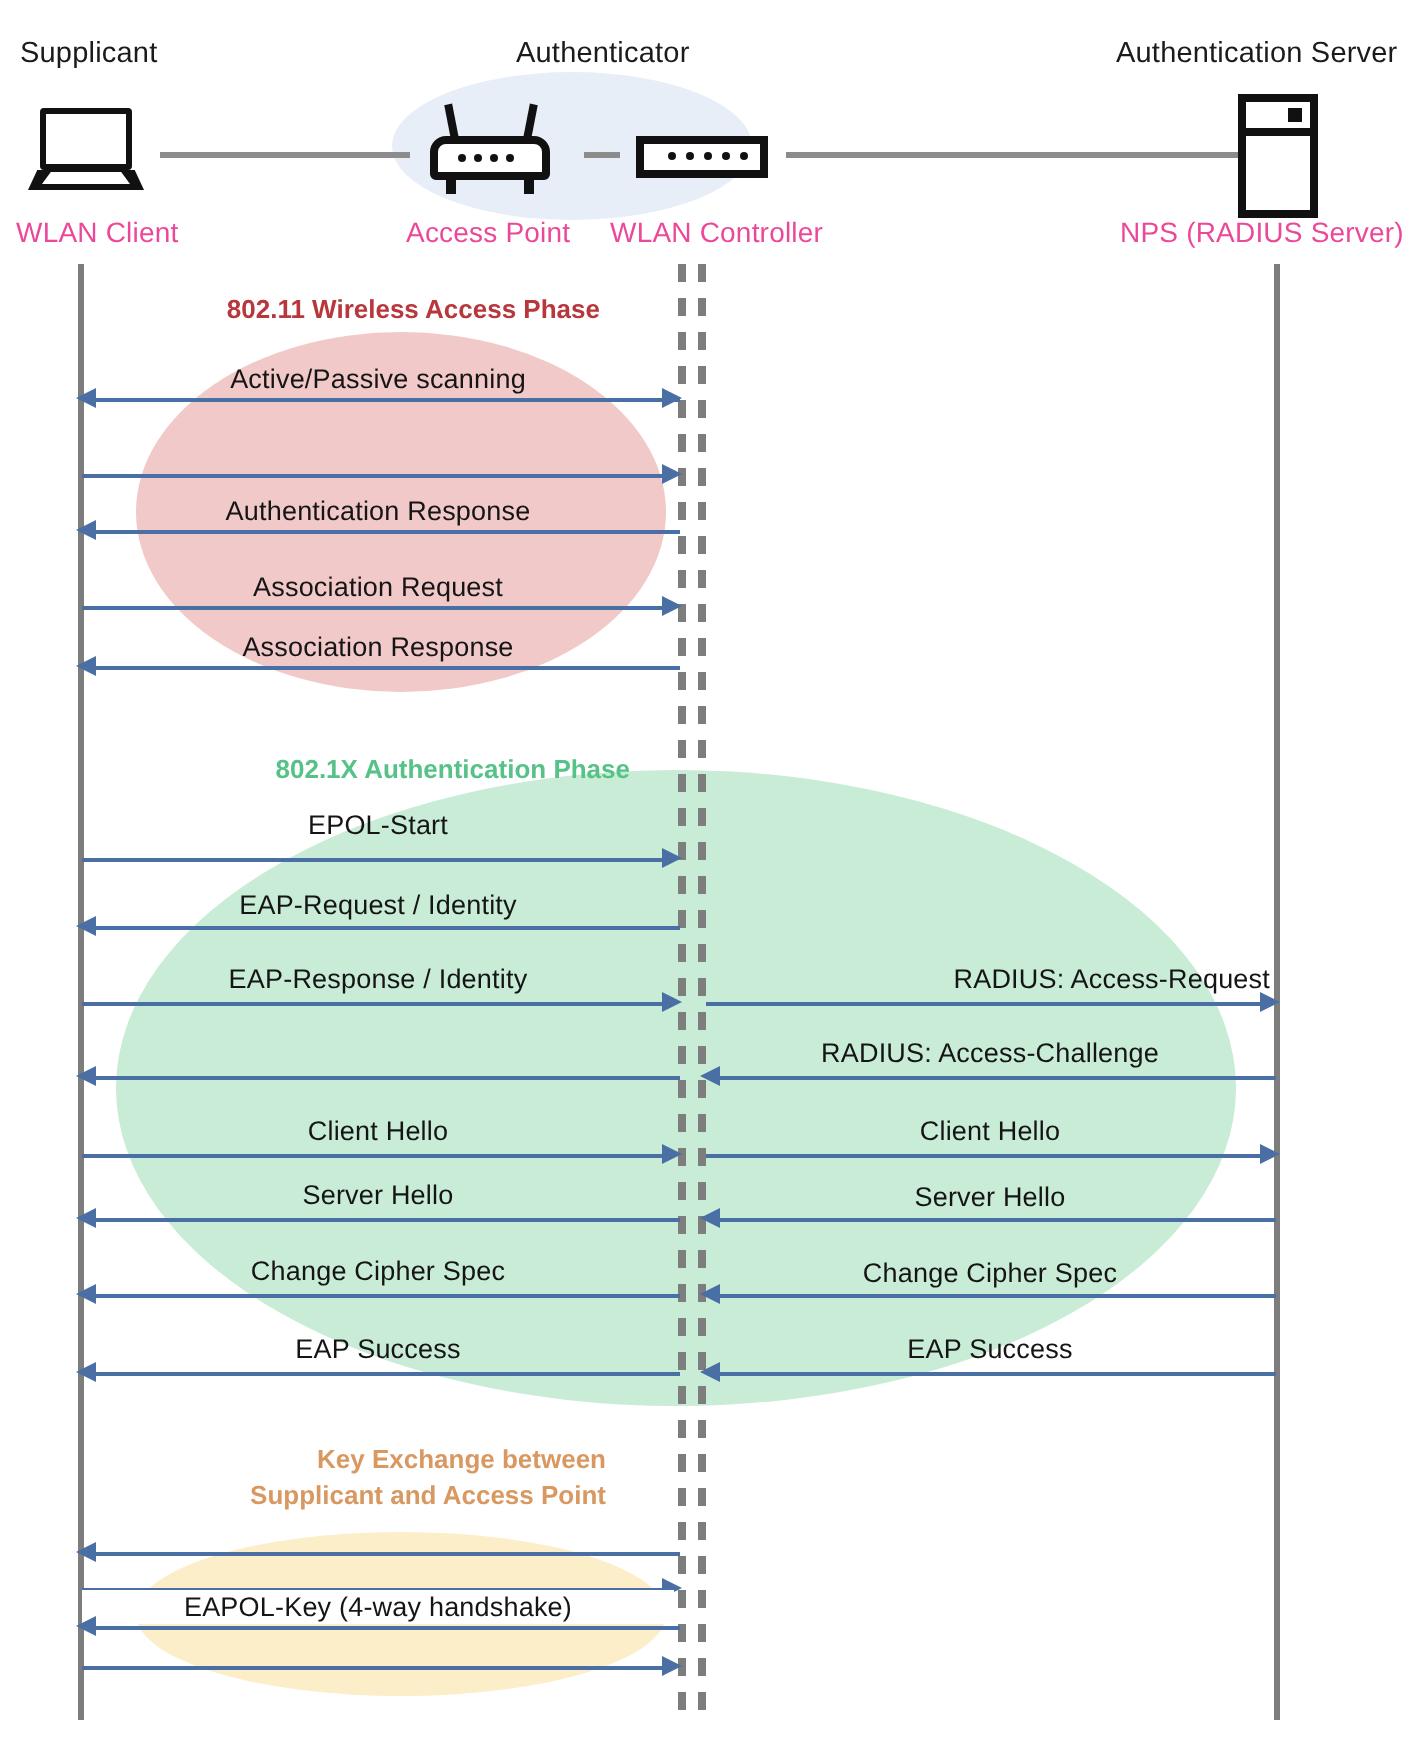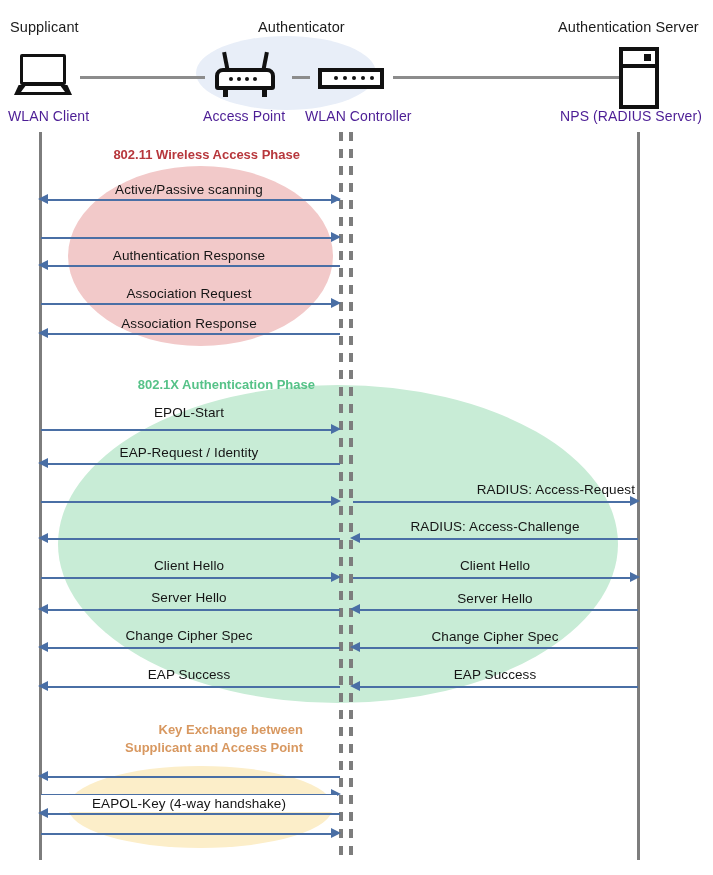--- a/index.html
+++ b/index.html
@@ -22,21 +22,21 @@
   .actor-title {
     position: absolute;
     font-size: 14.5px;
     color: #1b1b1b;
     white-space: nowrap;
     letter-spacing: 0.1px;
   }
   .actor-sub {
     position: absolute;
     font-size: 14px;
-    color: #4c1d95;
+    color: #ec4899;
     white-space: nowrap;
     letter-spacing: 0.1px;
   }
 
   .authenticator-blob {
     position: absolute;
     left: 196px;
     top: 36px;
     width: 180px;
     height: 74px;
@@ -298,20 +298,21 @@
   <div class="arrow-head left" style="left:38px; top:328px;"></div>
 
   <div class="msg-label" style="left:41px; top:405px; width:296px;">EPOL-Start</div>
   <div class="msg-line" style="left:41px; top:429px; width:294px;"></div>
   <div class="arrow-head right" style="left:331px; top:424px;"></div>
 
   <div class="msg-label" style="left:41px; top:445px; width:296px;">EAP-Request / Identity</div>
   <div class="msg-line" style="left:46px; top:463px; width:294px;"></div>
   <div class="arrow-head left" style="left:38px; top:458px;"></div>
 
+  <div class="msg-label" style="left:41px; top:482px; width:296px;">EAP-Response / Identity</div>
   <div class="msg-line" style="left:41px; top:501px; width:294px;"></div>
   <div class="arrow-head right" style="left:331px; top:496px;"></div>
 
   <div class="msg-line" style="left:46px; top:538px; width:294px;"></div>
   <div class="arrow-head left" style="left:38px; top:533px;"></div>
 
   <div class="msg-label" style="left:41px; top:558px; width:296px;">Client Hello</div>
   <div class="msg-line" style="left:41px; top:577px; width:294px;"></div>
   <div class="arrow-head right" style="left:331px; top:572px;"></div>
 

